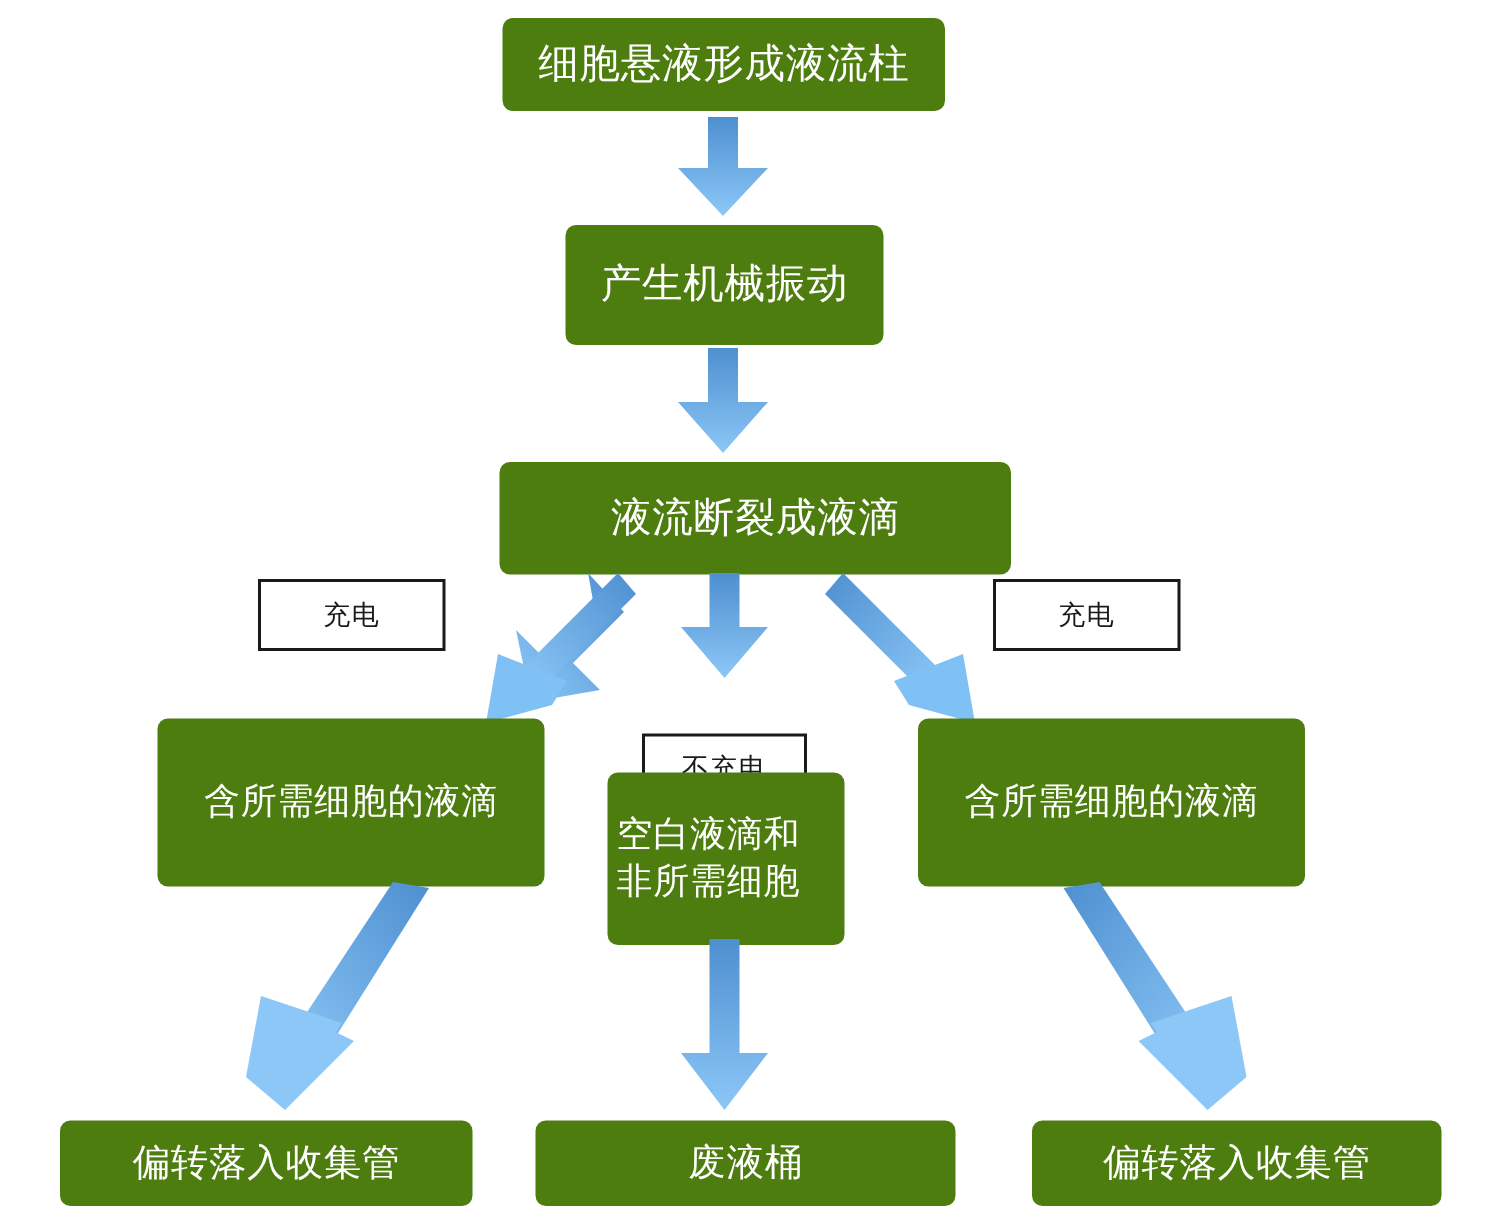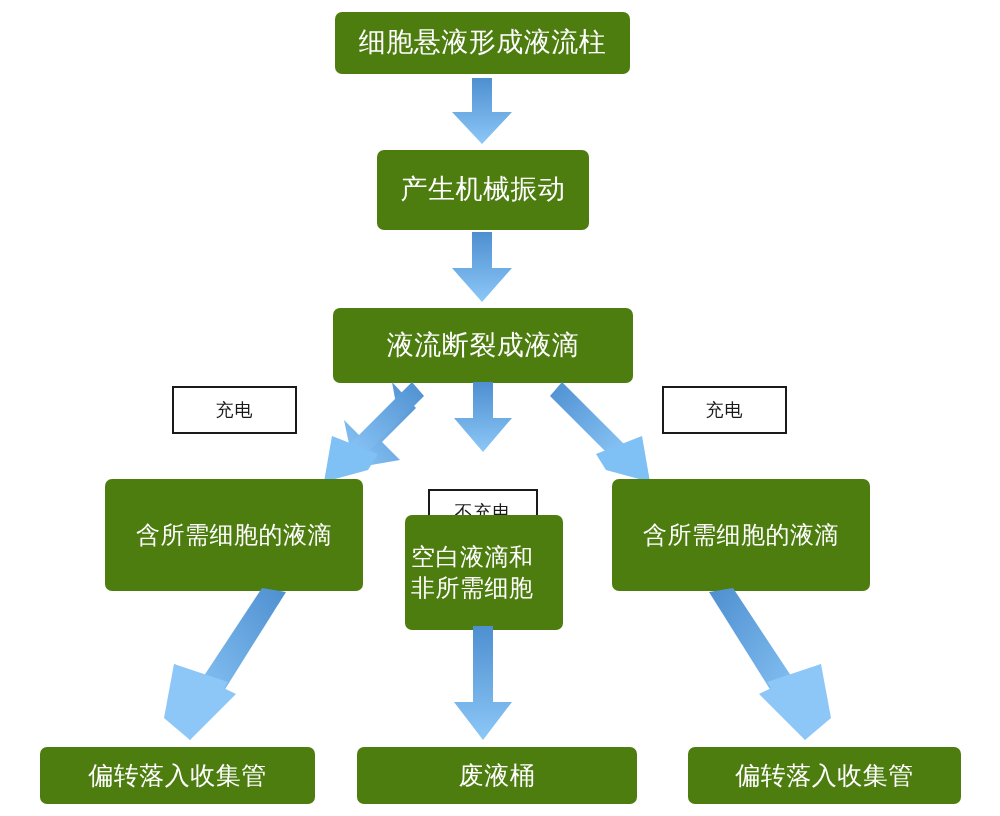--- a/index.html
+++ b/index.html
@@ -91,21 +91,21 @@
 
 
   <div class="node big" style="left:377px; top:150px; width:212px; height:80px;">产生机械振动</div>
 
   <div class="arrow" style="left:450px; top:232px; width:64px; height:72px;">
     <svg width="64" height="72" viewBox="0 0 64 72">
       <polygon points="22,0 42,0 42,36 62,36 32,70 2,36 22,36" fill="url(#gradV)"></polygon>
     </svg>
   </div>
 
-  <div class="node big" style="left:333px; top:308px; width:300px; height:75px;">液流断裂成液滴</div>
+  <div class="node big" style="left:333px; top:308px; width:341px; height:75px;">液流断裂成液滴</div>
 
   <div class="label-box" style="left:172px; top:386px; width:125px; height:48px;">充电</div>
 
   <div class="label-box" style="left:662px; top:386px; width:125px; height:48px;">充电</div>
 
   <div class="arrow" style="left:312px; top:382px; width:112px; height:100px;">
     <svg width="112" height="100" viewBox="0 0 112 100">
       <polygon points="84,2 108,28 74,62 92,80 46,88 36,40 54,58 88,24" transform="translate(-4,-2)" fill="url(#gradDL)"></polygon>
       <polygon points="100,0 112,14 48,78 36,64" fill="url(#gradDL)"></polygon>
       <polygon points="56,88 12,100 20,54 66,72" fill="#7fc0f5"></polygon>

